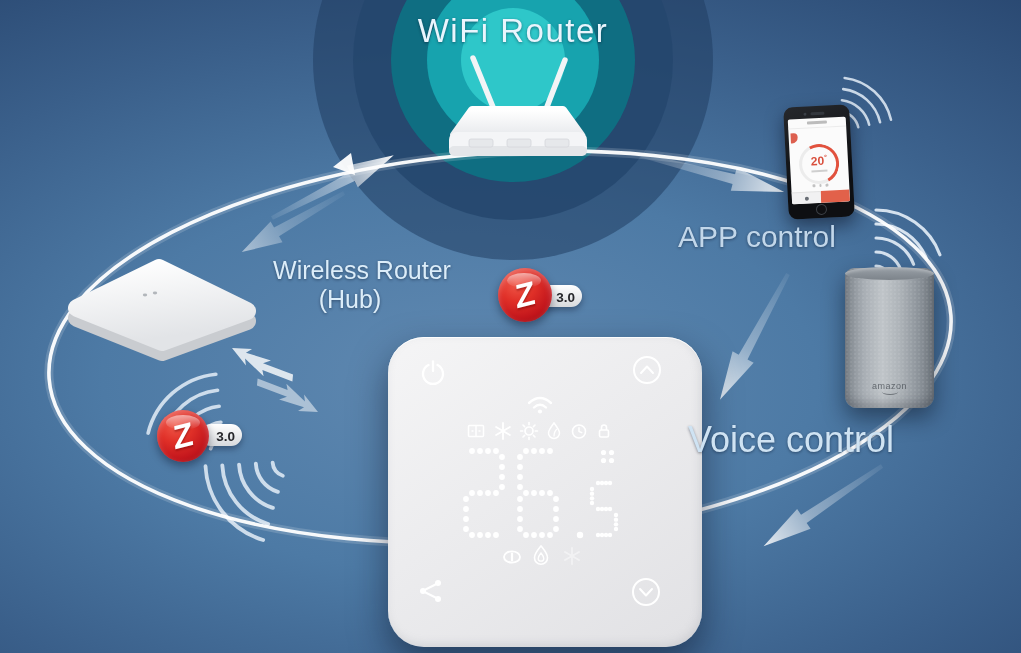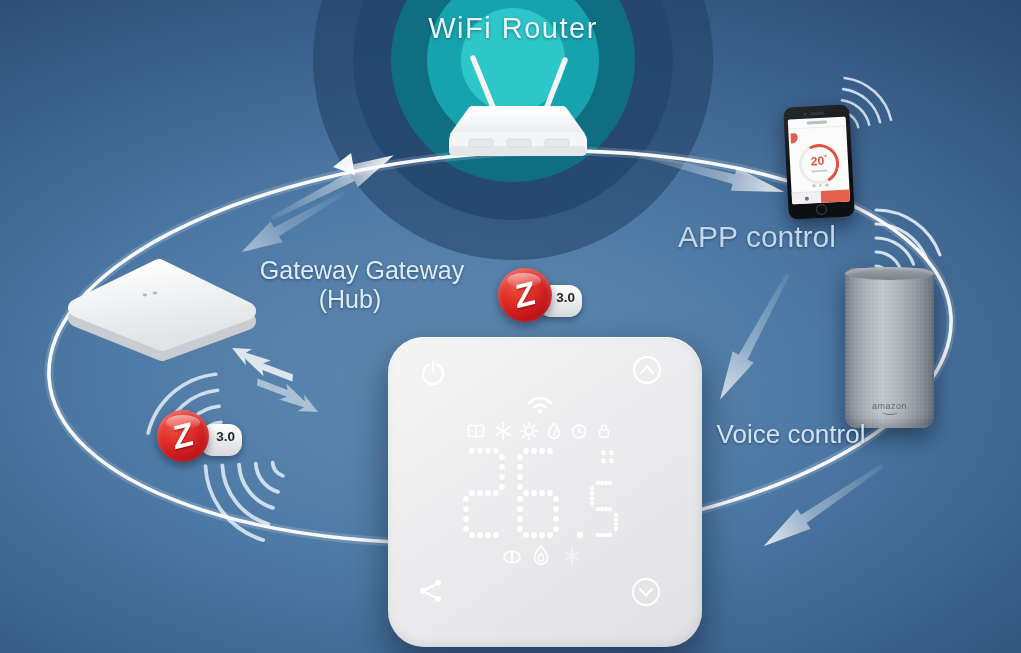--- a/index.html
+++ b/index.html
@@ -8,24 +8,24 @@
     font-family:"Liberation Sans",sans-serif;
     background:radial-gradient(140% 120% at 45% 58%,
       #6089b1 0%,#4d7aa5 25%,#3a5f8a 45%,#28466f 65%,#1a2f51 82%,#131f3a 100%);
   }
   .abs{position:absolute;}
   svg{display:block;overflow:visible;}
 
   
   .lbl{position:absolute;transform:translateX(-50%);white-space:nowrap;
        color:#d9ebf8;text-shadow:0 1px 3px rgba(5,15,35,.45);}
-  .lbl-title{font-size:29px;letter-spacing:1.5px;color:#e9f5fd;font-weight:400;}
+  .lbl-title{font-size:33px;letter-spacing:1.5px;color:#e9f5fd;font-weight:400;}
   .lbl-gw{font-size:25px;color:#dcedf9;}
   .lbl-app{font-size:30px;color:#c2d7ea;}
-  .lbl-voice{font-size:26px;color:#cfe3f3;}
+  .lbl-voice{font-size:36px;color:#cfe3f3;}
 
   
   .gateway{left:57px;top:256px;width:200px;height:104px;}
   .router{left:425px;top:48px;width:180px;height:112px;}
 
   
   .phone{left:786px;top:106px;width:66px;height:112px;transform:rotate(-3deg);
          background:linear-gradient(160deg,#26282c,#0e0f12 60%);border-radius:9px;
          box-shadow:0 8px 18px rgba(5,10,25,.5);}
   .phone .cam{position:absolute;left:20px;top:6px;width:3px;height:3px;border-radius:50%;background:#3a3f46;}
@@ -42,36 +42,36 @@
   .phone .subline{position:absolute;left:50%;top:52px;transform:translateX(-50%);width:16px;height:1.5px;background:#cfcfcf;}
   .phone .dots{position:absolute;left:50%;top:66px;transform:translateX(-50%);display:flex;gap:4px;}
   .phone .dots i{width:2.5px;height:2.5px;border-radius:50%;background:#c2c2c2;}
   .phone .btnrow{position:absolute;left:0;right:0;bottom:0;height:12px;display:flex;}
   .phone .btn-l{flex:1;background:#f1f1f2;border-top:1px solid #e3e3e3;position:relative;}
   .phone .btn-l i{position:absolute;left:50%;top:50%;width:4px;height:4px;transform:translate(-50%,-50%);border-radius:50%;background:#6a6f76;}
   .phone .btn-r{flex:1;background:#e2614a;}
   .phone .home{position:absolute;left:50%;bottom:3.5px;transform:translateX(-50%);width:9px;height:9px;border:1.5px solid #3c4046;border-radius:50%;}
 
   
-  .echo{left:845px;top:268px;width:89px;height:160px;border-radius:9px 9px 12px 12px;
+  .echo{left:845px;top:268px;width:89px;height:140px;border-radius:9px 9px 12px 12px;
         background:
           radial-gradient(rgba(255,255,255,.07) 1px,transparent 1.4px),
           linear-gradient(90deg,#7e858c 0%,#a9afb5 22%,#c0c5c9 42%,#adb3b8 62%,#8a9198 84%,#6e757c 100%);
         background-size:4px 4px,100% 100%;
         box-shadow:0 10px 22px rgba(5,10,25,.45), inset 0 -6px 10px rgba(20,25,35,.25);}
   .echo::before{content:"";position:absolute;left:0;right:0;top:-1px;height:13px;border-radius:50%;
         background:linear-gradient(180deg,#9aa1a8,#7c838a);box-shadow:inset 0 2px 3px rgba(255,255,255,.25);}
   .echo .brand{position:absolute;left:0;right:0;bottom:17px;text-align:center;
         font-size:9px;letter-spacing:.5px;color:#3d434a;opacity:.7;}
   .echo .smile{position:absolute;left:50%;bottom:13px;transform:translateX(-50%);width:17px;height:6px;
         border-bottom:1.5px solid #3d434a;border-radius:50%;opacity:.6;}
 
   
   .zb{position:absolute;width:96px;height:58px;}
-  .zb .pill{position:absolute;top:17px;height:32px;border-radius:13px;
+  .zb .pill{position:absolute;top:17px;height:22px;border-radius:13px;
         background:linear-gradient(180deg,#ffffff,#d8dadd);box-shadow:0 3px 6px rgba(5,10,30,.35);
         color:#26262a;font-weight:bold;font-size:13.5px;line-height:26px;text-align:right;padding-right:7px;box-sizing:border-box;}
   .zb .circle{position:absolute;left:0;top:0;width:54px;height:54px;border-radius:50%;
         background:radial-gradient(circle at 35% 28%,#f0594a 0%,#e03028 35%,#c3161c 68%,#8f0a10 100%);
         box-shadow:0 4px 9px rgba(5,10,30,.4), inset 0 3px 6px rgba(255,255,255,.3);
         display:flex;align-items:center;justify-content:center;}
   .zb .circle::before{content:"";position:absolute;left:9px;top:5px;width:34px;height:15px;border-radius:50%;
         background:linear-gradient(180deg,rgba(255,255,255,.55),rgba(255,255,255,0));}
   .zb .z{color:#fff;font-size:33px;font-weight:bold;transform:rotate(-14deg) skewX(-8deg);
         text-shadow:0 2px 2px rgba(110,0,0,.45);}
@@ -366,18 +366,18 @@
       <circle cx="20" cy="21" r="3" fill="#fff"></circle>
     </svg>
 
     <svg class="t-ic" style="left:243px;top:240px;" width="30" height="30" viewBox="0 0 30 30">
       <circle cx="15" cy="15" r="13" fill="none" stroke="#fff" stroke-width="2"></circle>
       <polyline points="9,12 15,18.5 21,12" fill="none" stroke="#fff" stroke-width="2" stroke-linecap="round" stroke-linejoin="round"></polyline>
     </svg>
   </div>
 
   <div class="lbl lbl-title" style="left:513px;top:12px;">WiFi Router</div>
-  <div class="lbl lbl-gw" style="left:362px;top:256px;">Gateway Gateway</div>
+  <div class="lbl lbl-gw" style="left:362px;top:256px;">Wireless Router</div>
   <div class="lbl lbl-gw" style="left:350px;top:285px;">(Hub)</div>
   <div class="lbl lbl-app" style="left:757px;top:220px;">APP control</div>
   <div class="lbl lbl-voice" style="left:791px;top:419px;">Voice control</div>
 
 </div>
 
 </body></html>

